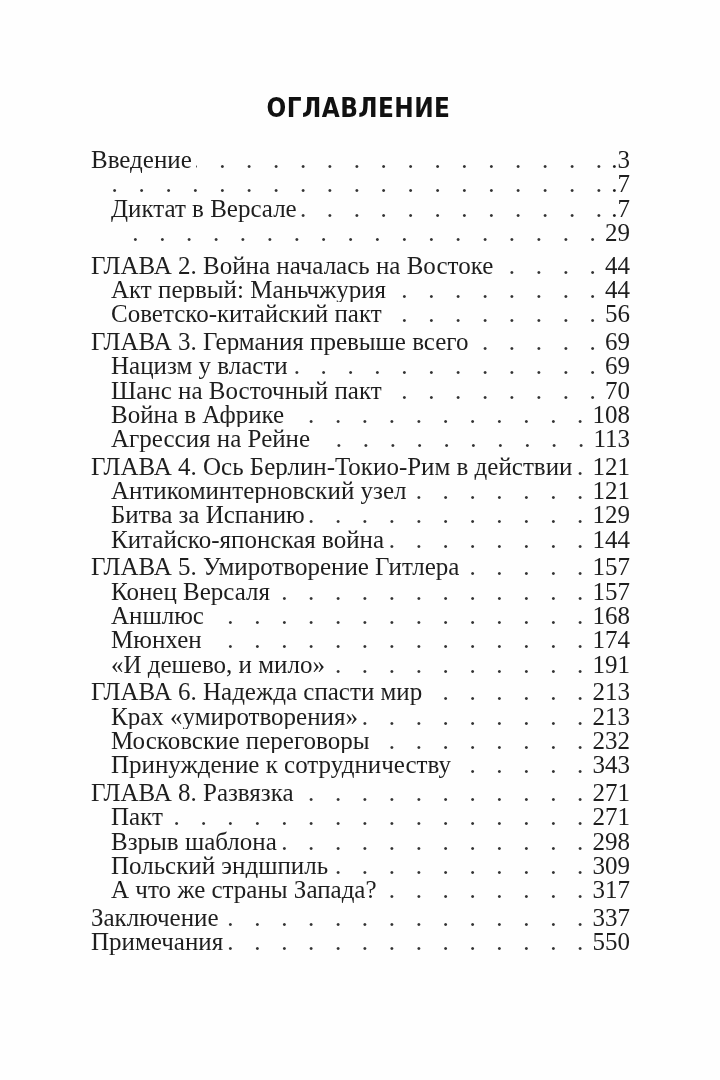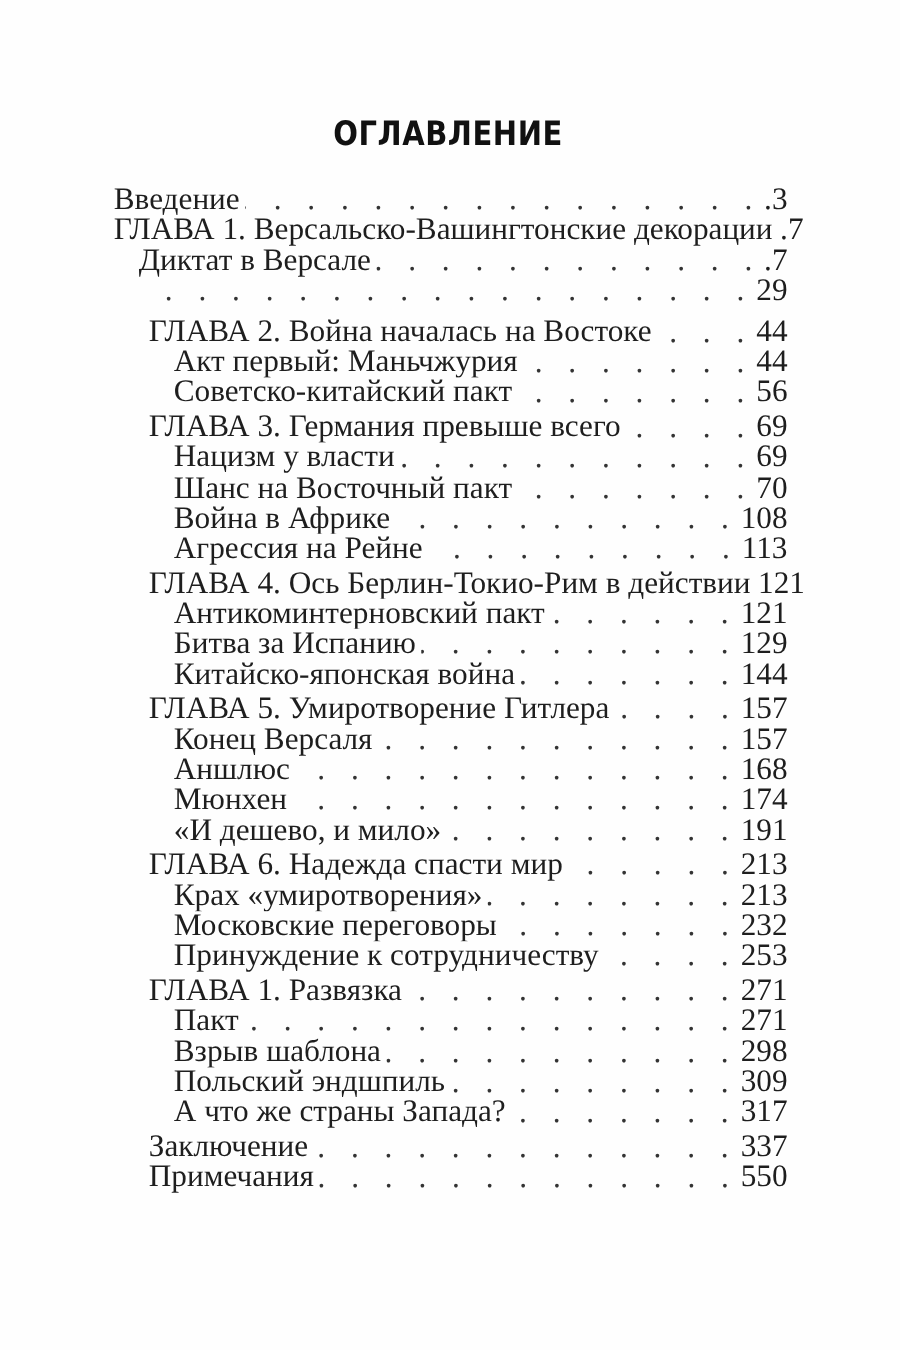--- a/index.html
+++ b/index.html
@@ -42,21 +42,20 @@
       font-family: "Liberation Serif", serif;
       font-size: 25px;
       color: #1e1e1e;
     }
     .group {
       margin: 0;
       padding: 0;
     }
     .group + .group {
       margin-top: 3px;
-      margin-left: 28px;
     }
     .group.wide-gap {
       margin-top: 8px;
     }
     .entry {
       display: flex;
       align-items: baseline;
       height: 24.4px;
       line-height: 24.4px;
       white-space: nowrap;
@@ -95,21 +94,20 @@
 
   <div class="toc">
 
     <div class="group">
       <div class="entry">
         <span class="label">Введение</span>
         <span class="leader"></span>
         <span class="page-num">.3</span>
       </div>
       <div class="entry">
-        <span class="label">ГЛАВА 1. Версальско-Вашингтонские декорации</span>
         <span class="leader"></span>
         <span class="page-num">.7</span>
       </div>
       <div class="entry sub">
         <span class="label">Диктат в Версале</span>
         <span class="leader"></span>
         <span class="page-num">.7</span>
       </div>
       <div class="entry sub">
         <span class="leader"></span>
@@ -163,21 +161,21 @@
       </div>
     </div>
 
     <div class="group">
       <div class="entry">
         <span class="label">ГЛАВА 4. Ось Берлин-Токио-Рим в действии</span>
         <span class="leader"></span>
         <span class="page-num">121</span>
       </div>
       <div class="entry sub">
-        <span class="label">Антикоминтерновский пакт</span>
+        <span class="label">Антикоминтерновский узел</span>
         <span class="leader"></span>
         <span class="page-num">121</span>
       </div>
       <div class="entry sub">
         <span class="label">Битва за Испанию</span>
         <span class="leader"></span>
         <span class="page-num">129</span>
       </div>
       <div class="entry sub">
         <span class="label">Китайско-японская война</span>
@@ -226,27 +224,27 @@
         <span class="page-num">213</span>
       </div>
       <div class="entry sub">
         <span class="label">Московские переговоры</span>
         <span class="leader"></span>
         <span class="page-num">232</span>
       </div>
       <div class="entry sub">
         <span class="label">Принуждение к сотрудничеству</span>
         <span class="leader"></span>
-        <span class="page-num">253</span>
-      </div>
-    </div>
-
-    <div class="group">
-      <div class="entry">
-        <span class="label">ГЛАВА 1. Развязка</span>
+        <span class="page-num">343</span>
+      </div>
+    </div>
+
+    <div class="group">
+      <div class="entry">
+        <span class="label">ГЛАВА 8. Развязка</span>
         <span class="leader"></span>
         <span class="page-num">271</span>
       </div>
       <div class="entry sub">
         <span class="label">Пакт</span>
         <span class="leader"></span>
         <span class="page-num">271</span>
       </div>
       <div class="entry sub">
         <span class="label">Взрыв шаблона</span>

